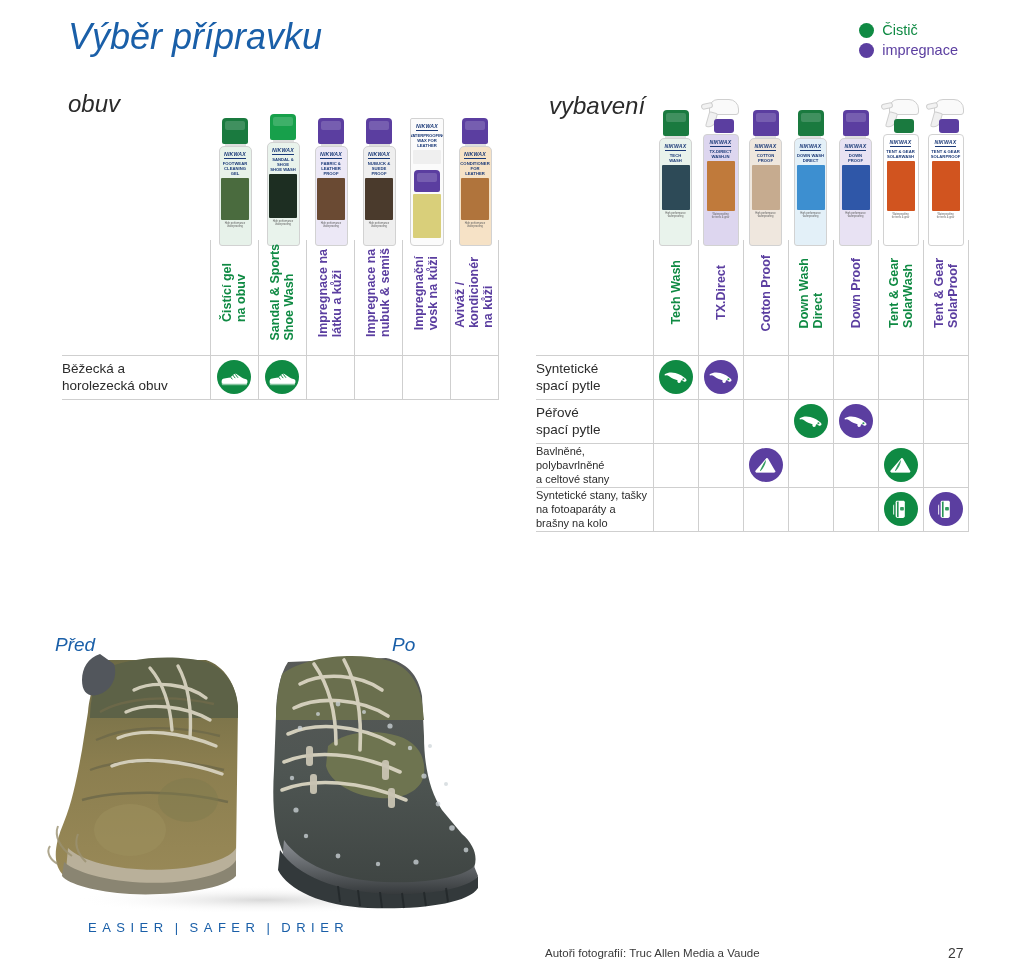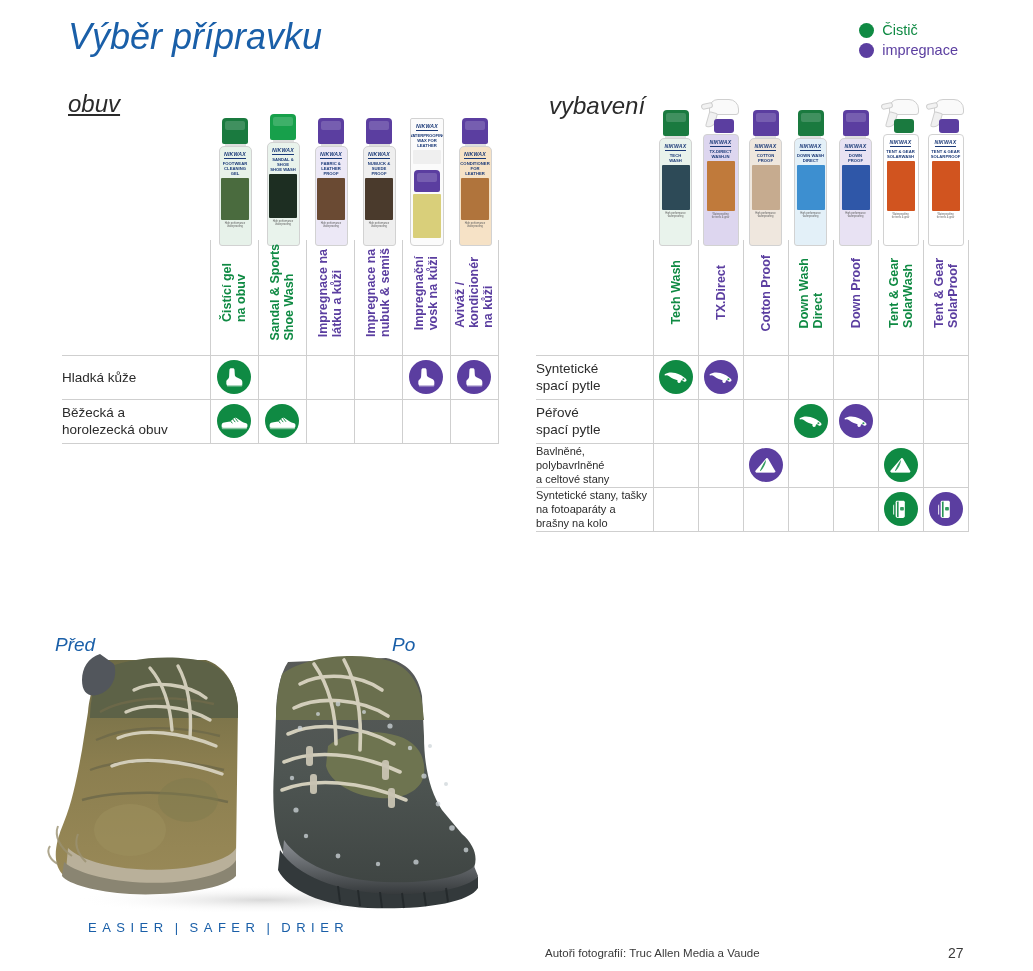--- a/index.html
+++ b/index.html
@@ -26,21 +26,21 @@
     letter-spacing: 0px;
     white-space: nowrap;
   }
   .sec-title {
     position: absolute;
     font-size: 24px;
     font-style: italic;
     color: #2b2b2b;
     white-space: nowrap;
   }
-  #title-obuv { left: 68px; top: 90px; text-decoration: underline; }
+  #title-obuv { left: 68px; top: 90px; }
   #title-vybaveni { left: 549px; top: 92px; }
 
   
   .legend {
     position: absolute;
     right: 75px; top: 22px;
     display: flex;
     flex-direction: column;
     gap: 4px;
   }
@@ -411,44 +411,20 @@
             <th class="hdr-cell"><span class="hdr-rot purple">Impregnace na
 nubuk &amp; semiš</span></th>
             <th class="hdr-cell"><span class="hdr-rot purple">Impregnační
 vosk na kůži</span></th>
             <th class="hdr-cell"><span class="hdr-rot purple">Aviváž /
 kondicionér
 na kůži</span></th>
           </tr>
         </thead>
         <tbody>
-          <tr>
-            <td class="rowlabel">Hladká kůže</td>
-            <td class="cell" style="height: 44px;"><span class="picto" style="background:#0f8a43">
-                <svg viewBox="0 0 40 40" width="26" height="26">
-                  <path fill="#fff" d="M13 9c0-1.4 1.2-2.4 2.6-2.4h2.8c1.3 0 2.3 1 2.4 2.3l.5 8c.1 1.6 1 2.6 2.6 3.4l5.7 2.8c2 1 3.2 2.4 3.2 4.4v3c0 1.1-.9 2-2 2H10.5c-1.3 0-2.3-1-2.3-2.3V27c0-1.5.6-2.3 1.8-3.2 1.8-1.3 2.4-2.6 2.5-4.8z"></path>
-                  <path fill="#fff" opacity=".55" d="M9 30.5h23.8v2.4c0 1-.8 1.8-1.8 1.8H10.6c-1 0-1.6-.7-1.6-1.6z"></path>
-                </svg>
-              </span></td>
-            <td class="cell" style="height: 44px;"></td>
-            <td class="cell" style="height: 44px;"></td>
-            <td class="cell" style="height: 44px;"></td>
-            <td class="cell" style="height: 44px;"><span class="picto" style="background:#5b3ea0">
-                <svg viewBox="0 0 40 40" width="26" height="26">
-                  <path fill="#fff" d="M13 9c0-1.4 1.2-2.4 2.6-2.4h2.8c1.3 0 2.3 1 2.4 2.3l.5 8c.1 1.6 1 2.6 2.6 3.4l5.7 2.8c2 1 3.2 2.4 3.2 4.4v3c0 1.1-.9 2-2 2H10.5c-1.3 0-2.3-1-2.3-2.3V27c0-1.5.6-2.3 1.8-3.2 1.8-1.3 2.4-2.6 2.5-4.8z"></path>
-                  <path fill="#fff" opacity=".55" d="M9 30.5h23.8v2.4c0 1-.8 1.8-1.8 1.8H10.6c-1 0-1.6-.7-1.6-1.6z"></path>
-                </svg>
-              </span></td>
-            <td class="cell" style="height: 44px;"><span class="picto" style="background:#5b3ea0">
-                <svg viewBox="0 0 40 40" width="26" height="26">
-                  <path fill="#fff" d="M13 9c0-1.4 1.2-2.4 2.6-2.4h2.8c1.3 0 2.3 1 2.4 2.3l.5 8c.1 1.6 1 2.6 2.6 3.4l5.7 2.8c2 1 3.2 2.4 3.2 4.4v3c0 1.1-.9 2-2 2H10.5c-1.3 0-2.3-1-2.3-2.3V27c0-1.5.6-2.3 1.8-3.2 1.8-1.3 2.4-2.6 2.5-4.8z"></path>
-                  <path fill="#fff" opacity=".55" d="M9 30.5h23.8v2.4c0 1-.8 1.8-1.8 1.8H10.6c-1 0-1.6-.7-1.6-1.6z"></path>
-                </svg>
-              </span></td>
-          </tr>
           <tr>
             <td class="rowlabel">Běžecká a
 horolezecká obuv</td>
             <td class="cell" style="height: 44px;"><span class="picto" style="background:#0f8a43">
                 <svg viewBox="0 0 40 40" width="30" height="30">
                   <path fill="#fff" d="M3.5 25.5c0-2 1.4-3.3 3.6-3.6l5.4-.8c1.7-.3 2.7-.8 4-1.9l3.4-2.9c1.1-.9 2.3-1 3.3-.3l7.6 5.1c1.3.9 2.6 1.3 4.2 1.5 1.9.2 2.9 1.2 2.9 2.7v1.8c0 1.2-.9 2-2.2 2H6c-1.6 0-2.5-.9-2.5-2.3z"></path>
                   <path fill="#fff" opacity=".5" d="M3.6 27.8h33.8v1.5c0 1-.8 1.7-1.9 1.7H5.8c-1.3 0-2.2-.7-2.2-1.8z"></path>
                   <g stroke="#0f8a43" stroke-width="1.3" stroke-linecap="round">
                     <path d="M15 19.5l2.5 3.2"></path>
                     <path d="M18.5 17.5l2.8 3.6"></path>

